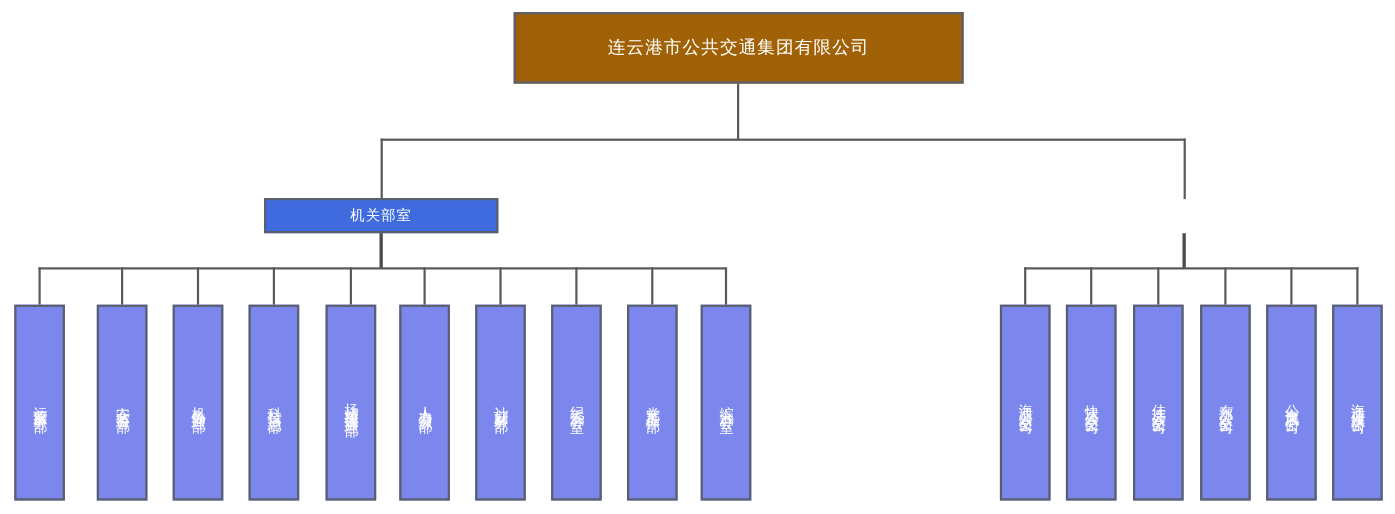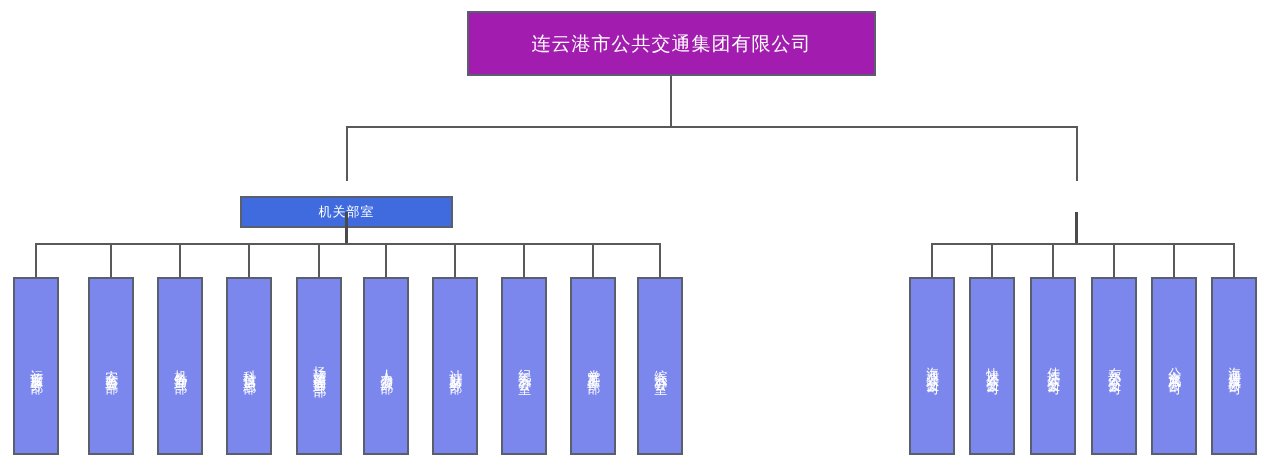--- a/index.html
+++ b/index.html
@@ -33,31 +33,30 @@
     border: 2px solid #5a5f6e;
     display: flex;
     align-items: center;
     justify-content: center;
     color: #ffffff;
     text-align: center;
   }
 
   
   .node-root {
-    background: #a21caf;
-    font-size: 19px;
+    background: #a16207;
+    font-size: 16px;
     letter-spacing: 1px;
   }
 
   
   .node-branch {
     background: #3f6bdf;
     font-size: 13px;
     letter-spacing: 1px;
-    margin-top: 16px;
   }
 
   
   .node-leaf {
     background: #7b87ec;
     font-size: 13px;
     align-items: center;
     justify-content: center;
   }
   .leaf-text {

